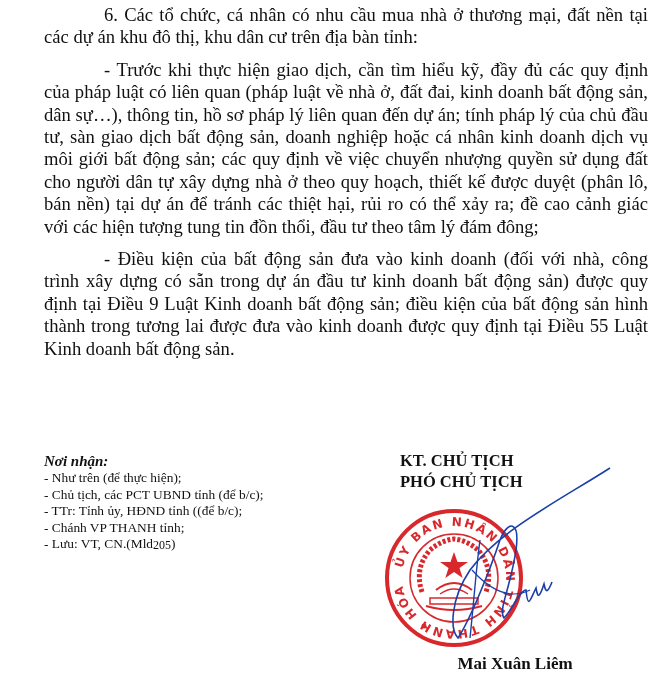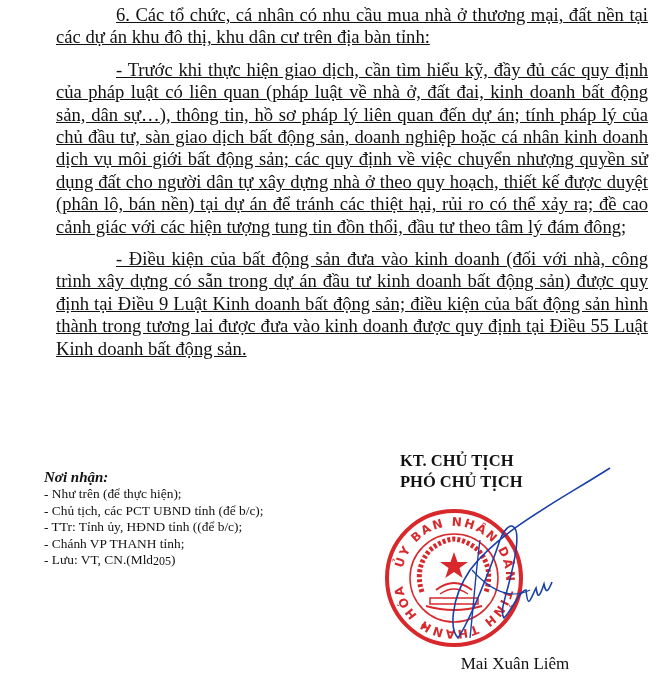--- a/index.html
+++ b/index.html
@@ -5,36 +5,36 @@
     html, body { margin: 0; padding: 0; background: #ffffff; }
     body {
       width: 668px; height: 693px; position: relative; overflow: hidden;
       font-family: "Liberation Serif", "DejaVu Serif", serif;
       color: #111111;
     }
     .body-text {
       position: absolute; left: 44px; top: 4px; width: 604px;
       font-size: 18.6px; line-height: 22.4px; text-align: justify;
     }
-    .para { margin: 0 0 10px 12px; text-indent: 60px; text-decoration: underline; }
+    .para { margin: 0 0 10px 0; text-indent: 60px; }
     .para.last { margin-bottom: 0; }
     .recipients {
       position: absolute; left: 44px; top: 452px; width: 300px;
       font-size: 13.4px; line-height: 16.6px;
     }
-    .recipients .title { font-weight: bold; font-style: italic; font-size: 15px; line-height: 18px; margin-top: 16px; }
+    .recipients .title { font-weight: bold; font-style: italic; font-size: 15px; line-height: 18px; }
     .recipients .item { white-space: nowrap; }
     .recipients sub { font-size: 12px; vertical-align: -1px; }
     .sign-block {
       position: absolute; left: 400px; top: 450px; width: 230px; text-align: left;
       font-weight: bold; font-size: 16.5px; line-height: 21px;
     }
     .signer {
       position: absolute; left: 400px; top: 654px; width: 230px; text-align: center;
-      font-weight: normal; font-size: 17px;
+      font-weight: bold; font-size: 17px;
     }
     .stamp { position: absolute; left: 384px; top: 508px; width: 140px; height: 140px; }
     .signature { position: absolute; left: 380px; top: 460px; width: 288px; height: 200px; }
   </style>
 </head>
 <body>
 
 <div class="body-text">
   <p class="para">6. Các tổ chức, cá nhân có nhu cầu mua nhà ở thương mại, đất nền tại các dự án khu đô thị, khu dân cư trên địa bàn tỉnh:</p>
   <p class="para">- Trước khi thực hiện giao dịch, cần tìm hiểu kỹ, đầy đủ các quy định của pháp luật có liên quan (pháp luật về nhà ở, đất đai, kinh doanh bất động sản, dân sự…), thông tin, hồ sơ pháp lý liên quan đến dự án; tính pháp lý của chủ đầu tư, sàn giao dịch bất động sản, doanh nghiệp hoặc cá nhân kinh doanh dịch vụ môi giới bất động sản; các quy định về việc chuyển nhượng quyền sử dụng đất cho người dân tự xây dựng nhà ở theo quy hoạch, thiết kế được duyệt (phân lô, bán nền) tại dự án để tránh các thiệt hại, rủi ro có thể xảy ra; đề cao cảnh giác với các hiện tượng tung tin đồn thổi, đầu tư theo tâm lý đám đông;</p>

